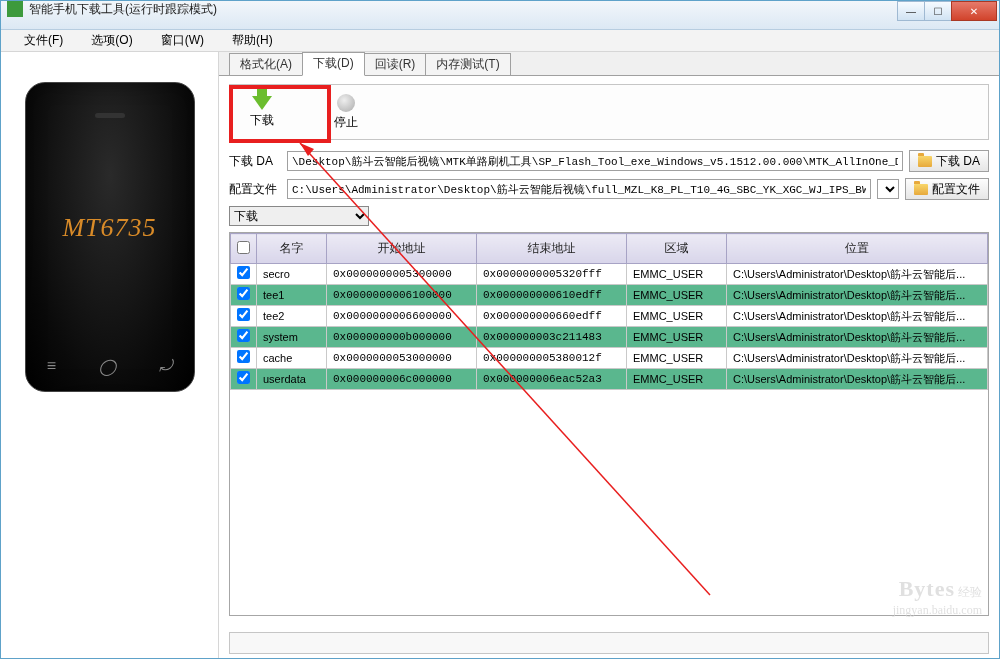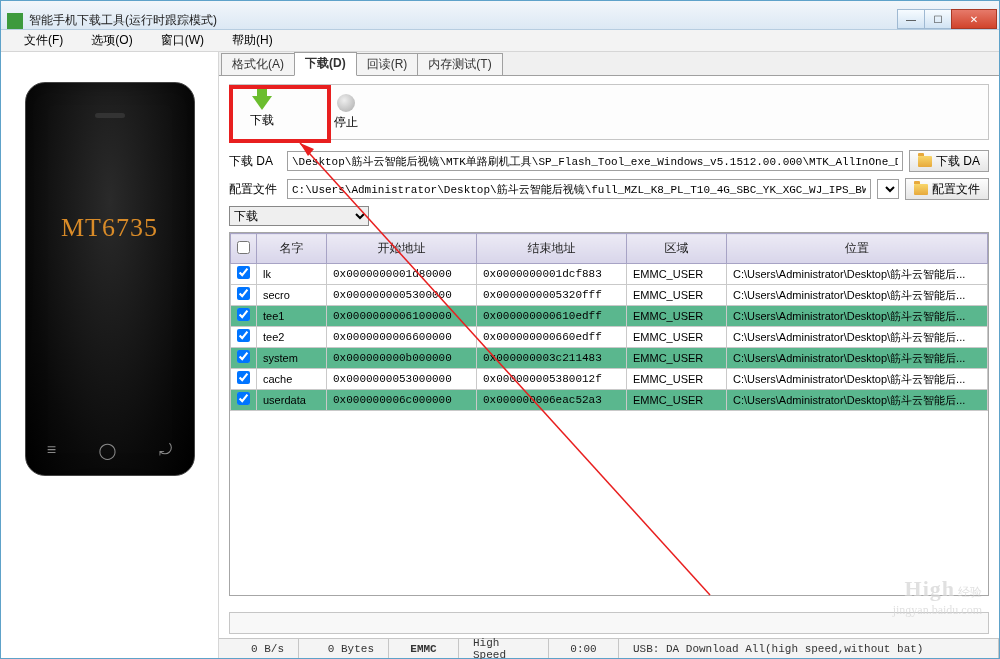--- a/index.html
+++ b/index.html
@@ -1,35 +1,35 @@
 <!DOCTYPE html>
 <html><head>
 <meta charset="utf-8">
 <style>
 * { box-sizing: border-box; margin: 0; padding: 0; }
 body { font-family: "Microsoft YaHei", "SimSun", Tahoma, sans-serif; font-size: 12px; background: #fff; overflow: hidden; }
 .window { width: 1000px; height: 659px; border: 1px solid #5ea2c9; background: #fff; display: flex; flex-direction: column; }
-.titlebar { height: 29px; background: linear-gradient(to bottom, #f2f6fa, #dce8f4); display: flex; align-items: flex-end; padding: 0 2px 0 6px; border-bottom: 1px solid #b7cde0; }
+.titlebar { height: 29px; background: linear-gradient(to bottom, #f2f6fa, #dce8f4); display: flex; align-items: flex-start; padding: 0 2px 0 6px; border-bottom: 1px solid #b7cde0; }
 .title-icon { width: 16px; height: 16px; background: #3d9a3d; margin-right: 6px; }
 .title-text { flex: 1; color: #222; font-size: 12px; }
 .win-btns { display: flex; height: 20px; }
 .win-btn { width: 28px; height: 20px; border: 1px solid #9fb9d2; background: linear-gradient(to bottom,#f6fbff,#d1e3f3); margin-left: -1px; display:flex; align-items:center; justify-content:center; font-size: 10px; color:#333; cursor: pointer; }
 .win-btn.close { width: 46px; background: linear-gradient(to bottom,#e67a6a,#d1432b); color:#fff; border-color:#a93824; }
 .menubar { height: 22px; display:flex; align-items:center; padding: 0 3px; border-bottom: 1px solid #d6d6d6; background:#f3f3f3; }
 .menu-item { padding: 2px 8px; cursor: pointer; margin-left: 12px; }
 .body-row { flex: 1; display:flex; min-height: 0; }
 .left-pane { width: 217px; background:#fff; display:flex; align-items:flex-start; justify-content:center; padding-top: 30px; }
-.phone { width: 170px; height: 394px; border-radius: 20px; background: radial-gradient(ellipse at 50% 30%, #2a2a2a 0%, #0a0a0a 70%, #000 100%); border: 1px solid #444; position: relative; box-shadow: 0 0 20px rgba(0,0,0,.4) inset; }
+.phone { width: 170px; height: 310px; border-radius: 20px; background: radial-gradient(ellipse at 50% 30%, #2a2a2a 0%, #0a0a0a 70%, #000 100%); border: 1px solid #444; position: relative; box-shadow: 0 0 20px rgba(0,0,0,.4) inset; font-style: italic; }
 .phone-top { position:absolute; top:30px; left:50%; transform:translateX(-50%); width:30px; height:5px; background:#333; border-radius:3px; }
 .phone-label { position:absolute; top: 130px; width: 100%; text-align:center; color:#d98b28; font-size: 26px; font-family: "Times New Roman", serif; letter-spacing: 1px; }
 .phone-btns { position:absolute; bottom:15px; width:100%; display:flex; justify-content:space-around; color:#888; font-size:16px; }
 .right-pane { flex:1; display:flex; flex-direction:column; border-left:1px solid #d6d6d6; min-width:0; }
-.tabstrip { height: 24px; background:#f0f0f0; display:flex; align-items:flex-end; padding-left: 2px; border-bottom:1px solid #a0a0a0; }
+.tabstrip { height: 24px; background:#f0f0f0; display:flex; align-items:flex-end; padding-left: 10px; border-bottom:1px solid #a0a0a0; }
 .tab { height: 22px; border:1px solid #a0a0a0; border-bottom:none; background:#f4f4f4; padding: 2px 10px 0; margin-right:-1px; cursor:pointer; font-size:12px; color:#333; position:relative; }
-.tab.active { background:#fff; height:24px; z-index:1; border-bottom:1px solid #fff; margin-bottom:-1px;font-weight:bold; }
+.tab.active { background:#fff; height:24px; z-index:1; border-bottom:1px solid #fff; margin-bottom:-1px; }
 .content { flex:1; padding: 8px 10px; display:flex; flex-direction:column; min-height:0; background:#fff; overflow:hidden; }
 .action-row { height: 56px; border:1px solid #c6c6c6; display:flex; align-items:center; padding:0 10px; gap: 40px; margin-bottom: 10px; background:#fdfdfd; position:relative; }
 .action-btn { display:flex; flex-direction:column; align-items:center; gap:2px; cursor:pointer; padding:3px 10px; }
 .dl-arrow { width:0; height:0; border-left:10px solid transparent; border-right:10px solid transparent; border-top:14px solid #6bbd2e; position:relative; }
 .dl-arrow::before { content:''; position:absolute; top:-22px; left:-5px; width:10px; height:10px; background:#6bbd2e; }
 .stop-circle { width:18px; height:18px; border-radius:50%; background: radial-gradient(circle at 40% 35%, #eee, #aaa); }
 .red-box { position:absolute; border:4px solid #e81f1f; pointer-events:none; left:229px; top:85px; width:102px; height:58px; z-index:10; }
 .arrow-line { position:absolute; z-index:9; pointer-events:none; }
 .path-row { display:flex; align-items:center; gap:6px; margin-bottom: 6px; }
 .path-label { width: 52px; font-size:12px; }
@@ -139,28 +139,20 @@
               <th style="width:70px">名字</th>
               <th style="width:150px">开始地址</th>
               <th style="width:150px">结束地址</th>
               <th style="width:100px">区域</th>
               <th>位置</th>
             </tr>
               </thead>
             <tbody id="tbody">
                 <tr class="white">
                   <td style="text-align:center"><input type="checkbox" class="chk" checked="" style=""></td>
-                  <td class="name-col">lk</td>
-                  <td>0x0000000001d80000</td>
-                  <td>0x0000000001dcf883</td>
-                  <td class="name-col">EMMC_USER</td>
-                  <td class="name-col">C:\Users\Administrator\Desktop\筋斗云智能后...</td>
-                </tr>
-                <tr class="white">
-                  <td style="text-align:center"><input type="checkbox" class="chk" checked="" style=""></td>
                   <td class="name-col">secro</td>
                   <td>0x0000000005300000</td>
                   <td>0x0000000005320fff</td>
                   <td class="name-col">EMMC_USER</td>
                   <td class="name-col">C:\Users\Administrator\Desktop\筋斗云智能后...</td>
                 </tr>
                 <tr class="green">
                   <td style="text-align:center"><input type="checkbox" class="chk" checked="" style=""></td>
                   <td class="name-col">tee1</td>
                   <td>0x0000000006100000</td>
@@ -200,34 +192,26 @@
                   <td class="name-col">EMMC_USER</td>
                   <td class="name-col">C:\Users\Administrator\Desktop\筋斗云智能后...</td>
                 </tr>
               </tbody>
           </table>
         </div>
       </div>
 
       <div class="status-empty"></div>
 
-      <div class="statusbar">
-        <div style="width:80px;justify-content:flex-end">0 B/s</div>
-        <div style="width:90px;justify-content:flex-end">0 Bytes</div>
-        <div style="width:70px;justify-content:center;font-weight:bold">EMMC</div>
-        <div style="width:90px;justify-content:center">High Speed</div>
-        <div style="width:70px;justify-content:center">0:00</div>
-        <div style="flex:1">USB: DA Download All(high speed,without bat)</div>
-      </div>
     </div>
   </div>
 
   <div class="red-box"></div>
   <svg class="arrow-line" style="left:0;top:0" width="1000" height="659">
     <line x1="300" y1="143" x2="710" y2="595" stroke="#e81f1f" stroke-width="1.5"></line>
     <polygon points="300,143 314,149 308,156" fill="#e81f1f"></polygon>
   </svg>
 
   <div class="watermark">
-    <div><span class="big">High</span> <span>经验</span></div>
+    <div><span class="big">Bytes</span> <span>经验</span></div>
     <div>jingyan.baidu.com</div>
   </div>
 </div>
 
 </body></html>

